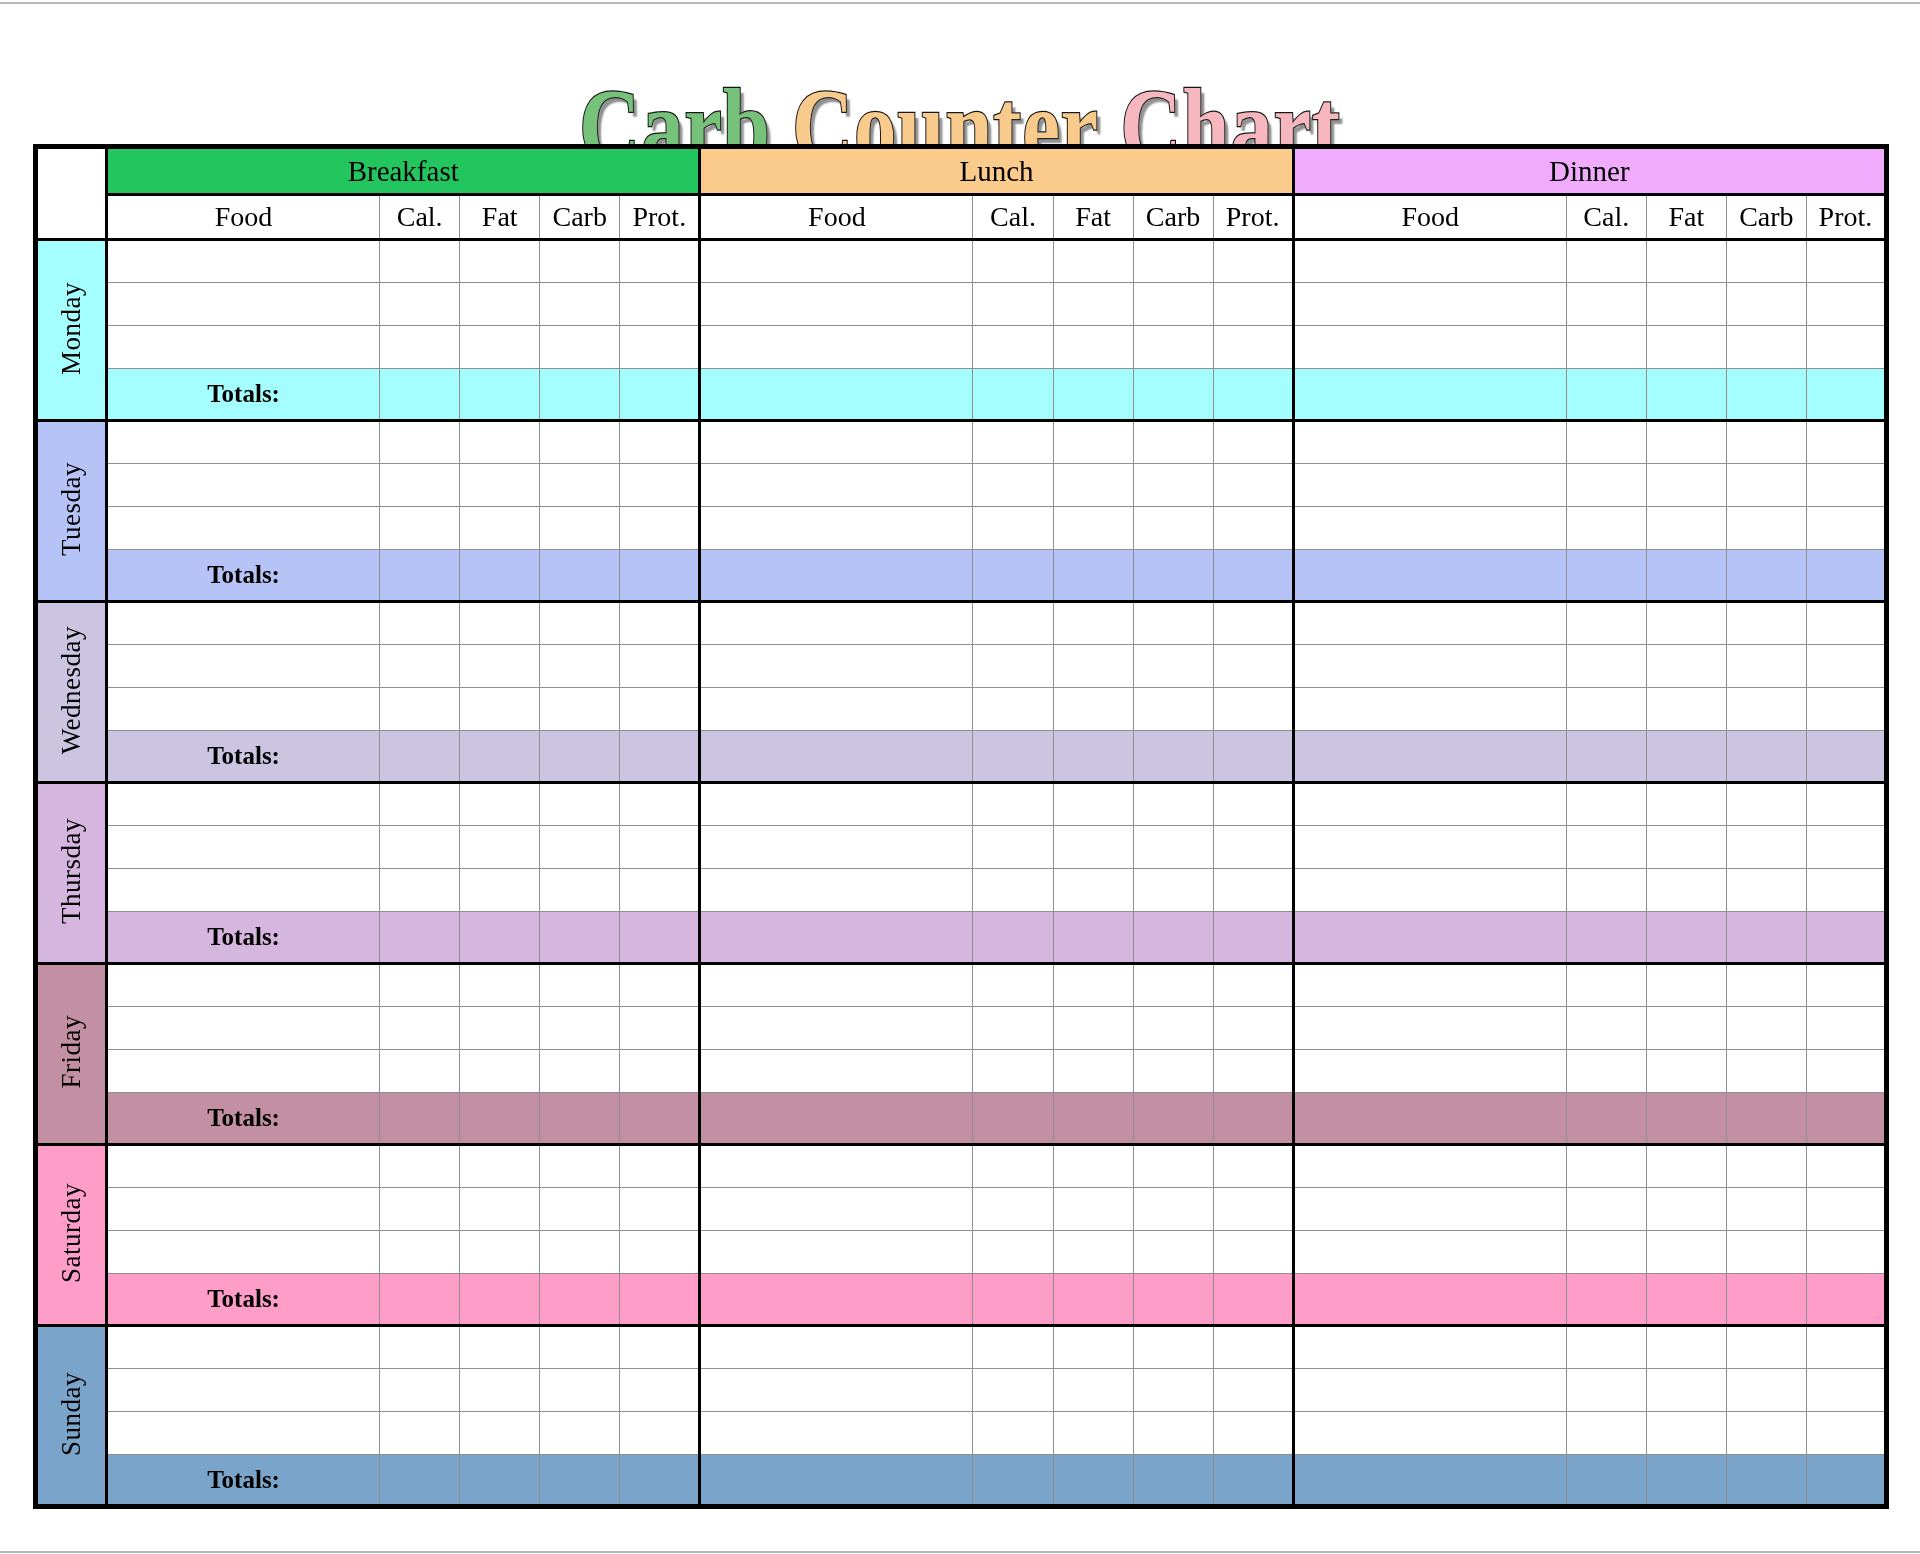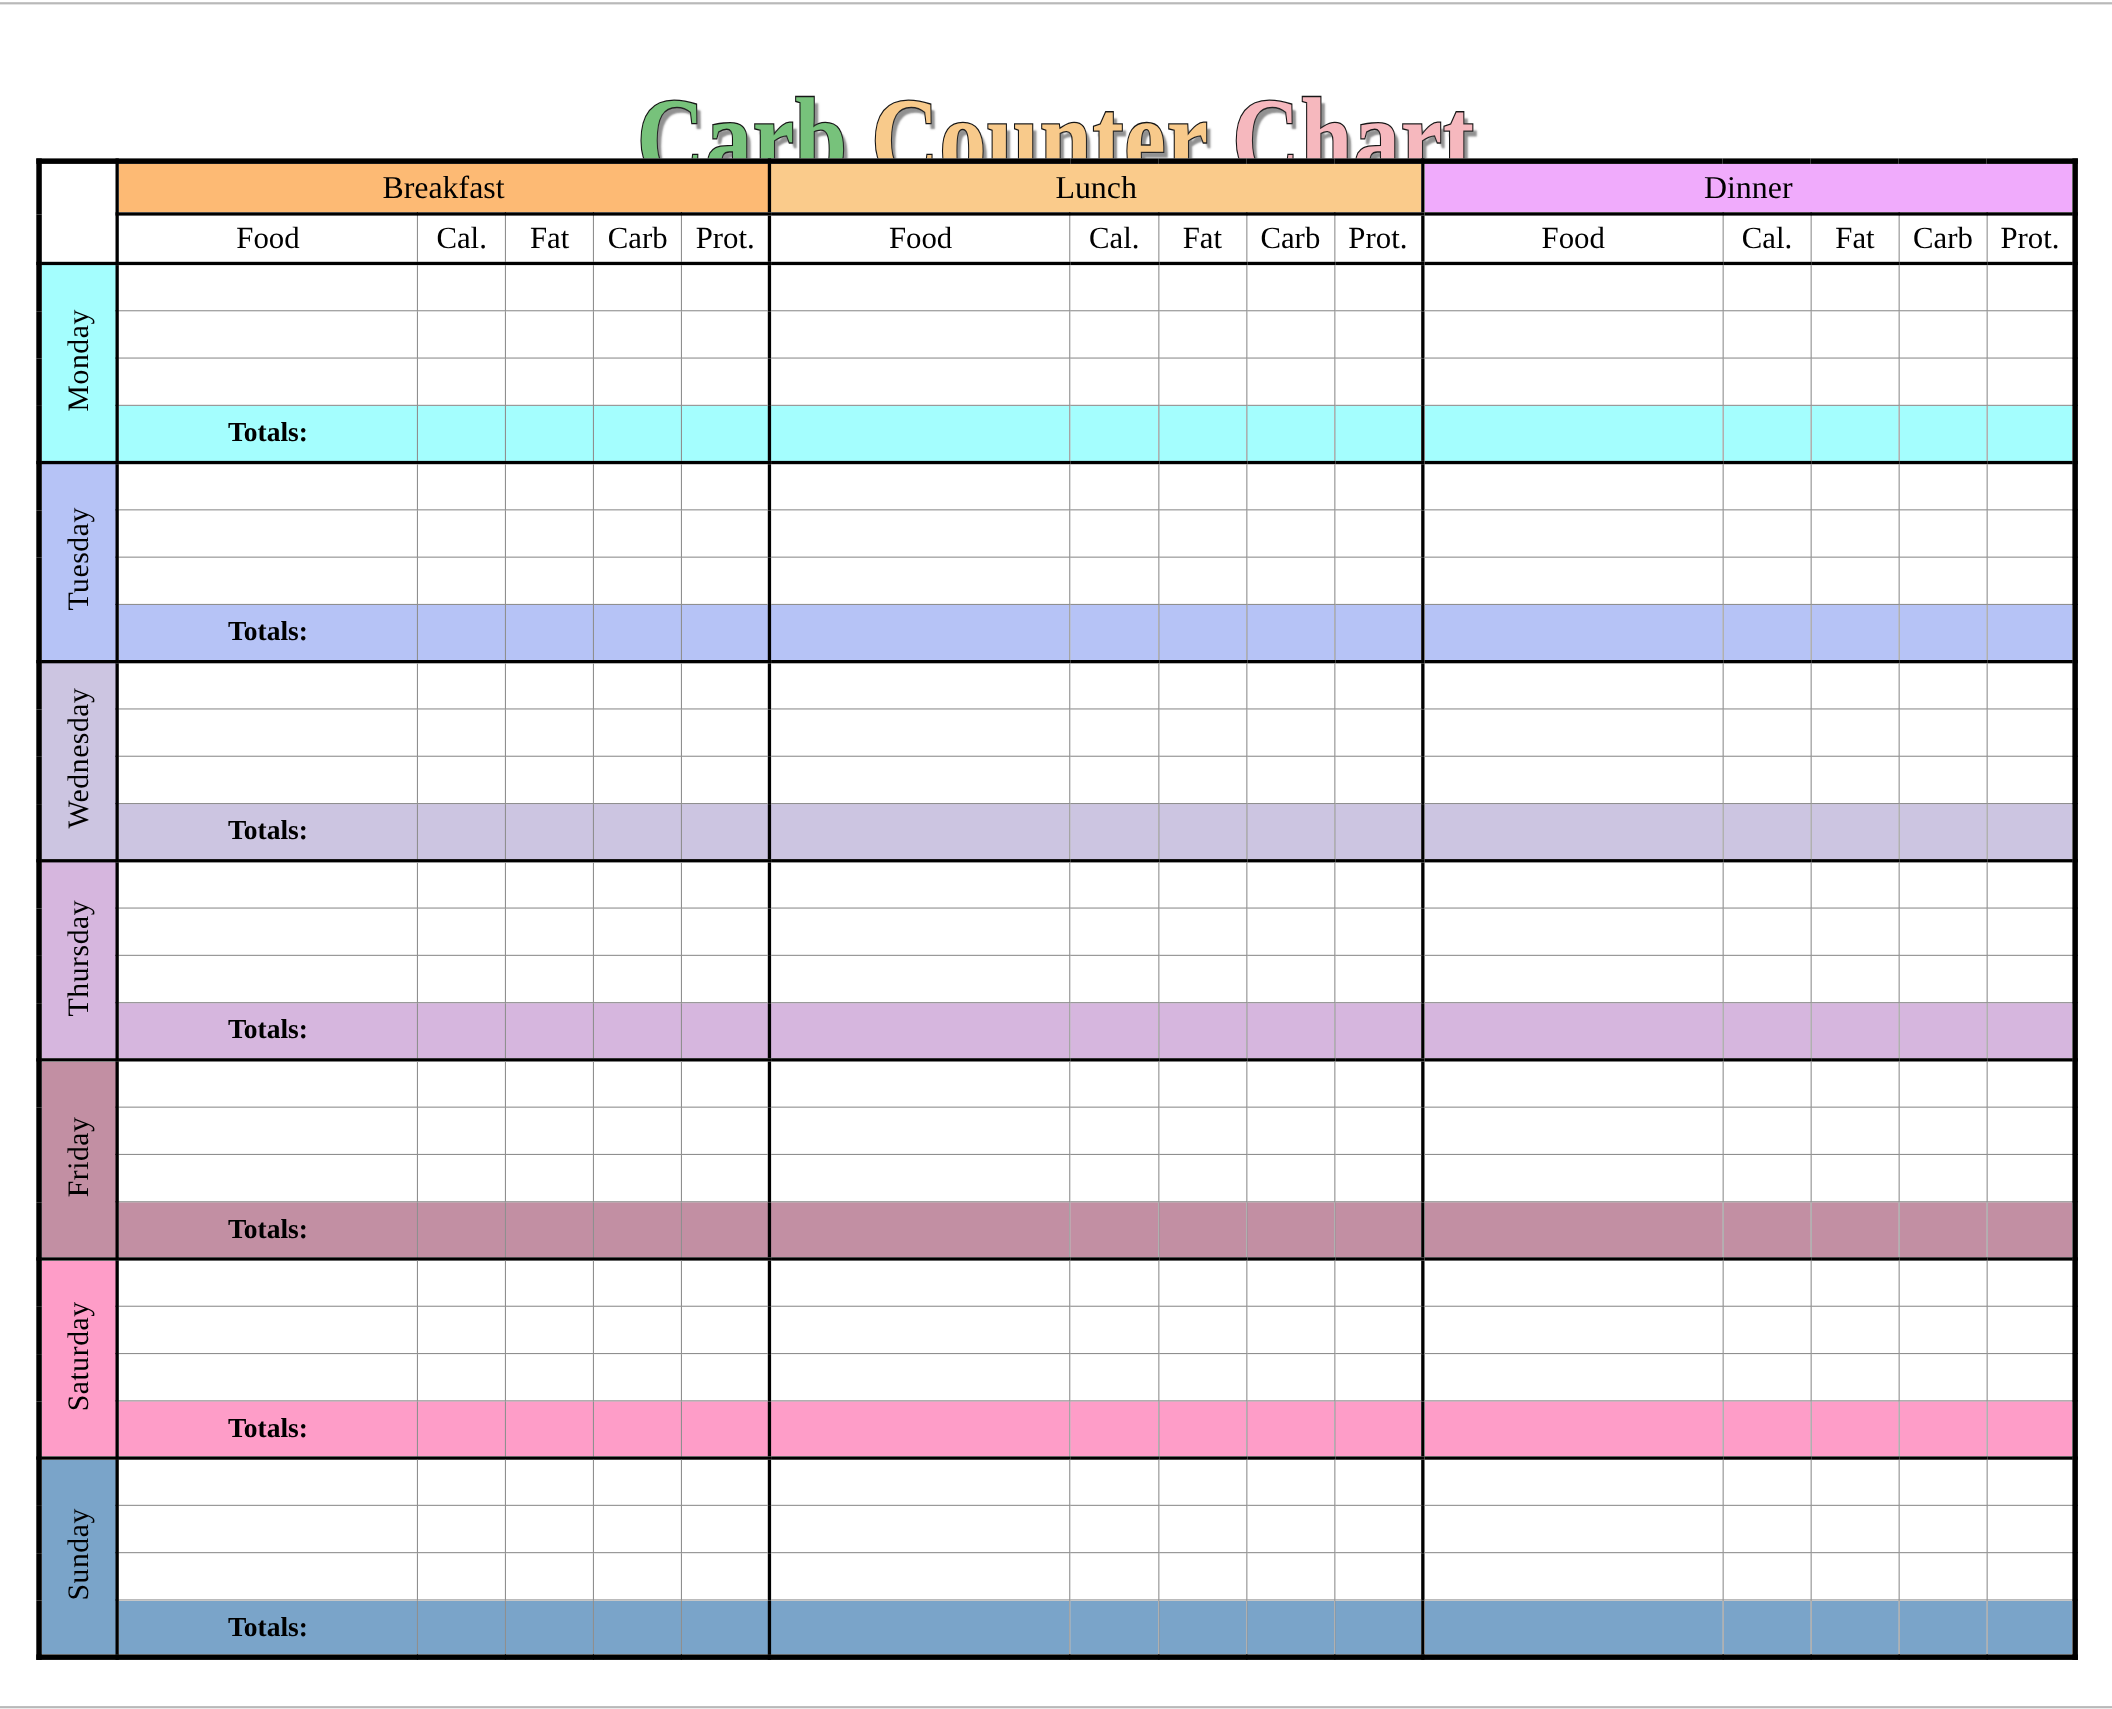--- a/index.html
+++ b/index.html
@@ -108,21 +108,21 @@
           <col class="c-num">
         <col class="c-food">
           <col class="c-num">
           <col class="c-num">
           <col class="c-num">
           <col class="c-num">
       </colgroup>
       <thead>
         <tr class="head-meal">
           <td class="corner" rowspan="2"></td>
-          <td class="meal-header" colspan="5" style="background-color: #fdba74;">Breakfast</td>
+          <td class="meal-header" colspan="5" style="background-color: #22c55e;">Breakfast</td>
           <td class="meal-header" colspan="5" style="background-color: rgb(250, 203, 139);">Lunch</td>
           <td class="meal-header" colspan="5" style="background-color: #f0abfc;">Dinner</td>
         </tr>
         <tr class="head-cols">
           <td class="col-header sec-start">Food</td>
           <td class="col-header">Cal.</td>
           <td class="col-header">Fat</td>
           <td class="col-header">Carb</td>
           <td class="col-header">Prot.</td>
           <td class="col-header sec-start">Food</td>

